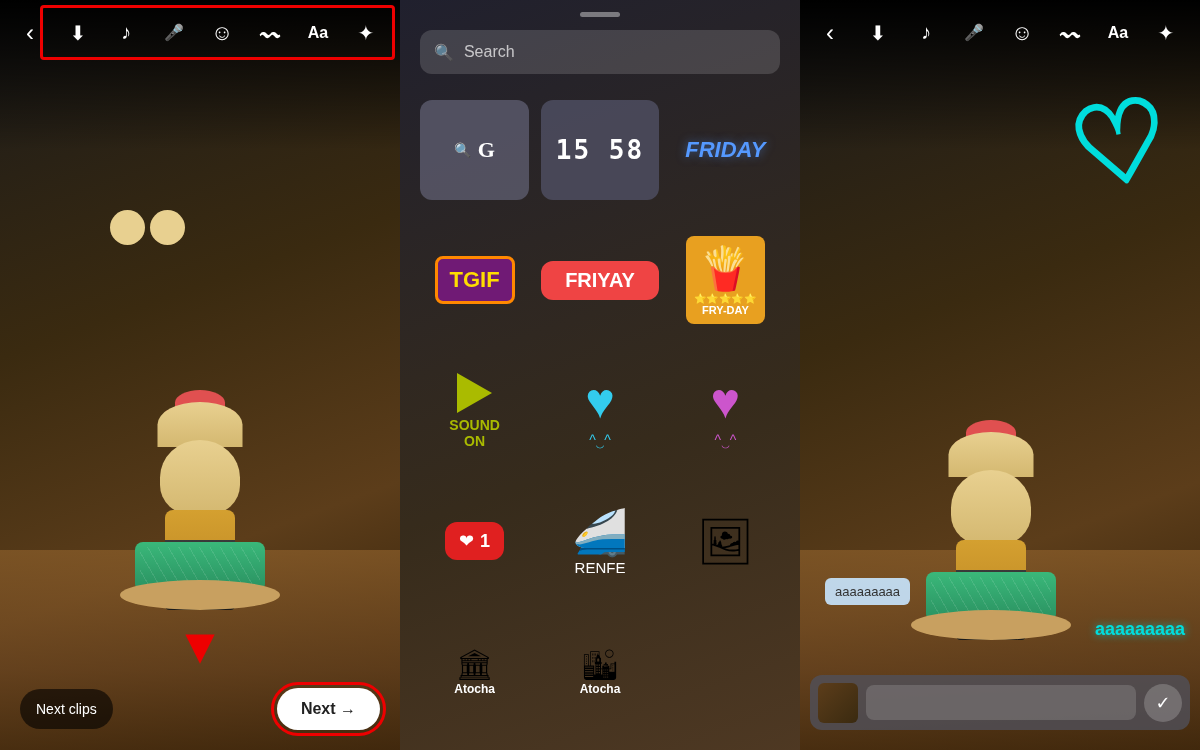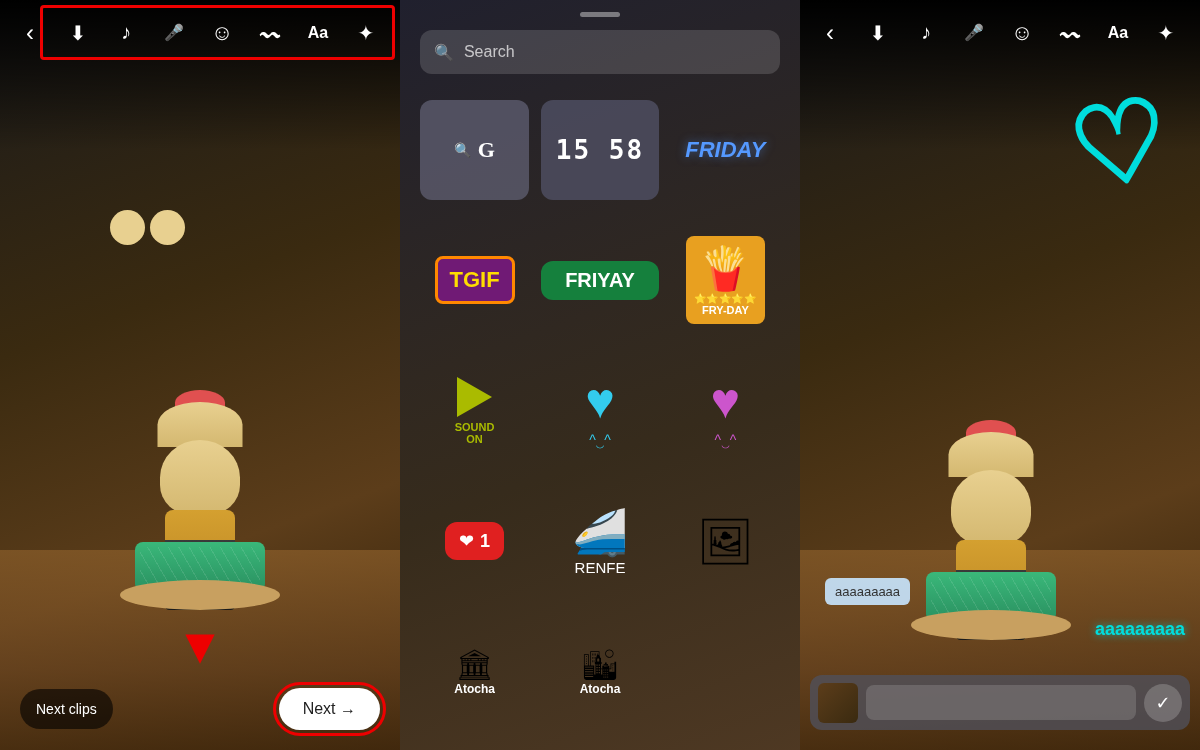--- a/index.html
+++ b/index.html
@@ -224,21 +224,21 @@
       border-radius: 30px;
       pointer-events: none;
     }
     .next-btn {
       background: white;
       color: #222;
       border: none;
       padding: 12px 24px;
       border-radius: 25px;
       font-size: 16px;
-      font-weight: 400;
+      font-weight: 700;
       cursor: pointer;
       display: flex;
       align-items: center;
       gap: 6px;
     }
     .red-arrow {
       position: absolute;
       bottom: 75px;
       left: 50%;
       transform: translateX(-50%);
@@ -361,21 +361,21 @@
     .sticker-tgif {
       background: #701a75;
       border: 3px solid #ff8800;
       border-radius: 8px;
       padding: 8px 12px;
       color: #ffdd00;
       font-size: 22px;
       font-weight: 900;
     }
     .sticker-friyay {
-      background: #15803d;
+      background: #ef4444;
       border-radius: 12px;
       padding: 8px 24px;
       color: white;
       font-size: 20px;
       font-weight: 900;
     }
     .sticker-sound {
       position: relative;
       display: flex;
       flex-direction: column;
@@ -383,21 +383,21 @@
     }
     .sound-arrow {
       width: 0;
       height: 0;
       border-top: 20px solid transparent;
       border-bottom: 20px solid transparent;
       border-left: 35px solid #aabb00;
     }
     .sound-text {
       color: #aabb00;
-      font-size: 11px;
+      font-size: 14px;
       font-weight: bold;
       margin-top: 4px;
       text-align: center;
     }
     .like-bubble {
       background: #e02020;
       border-radius: 12px;
       padding: 8px 14px;
       color: white;
       font-size: 18px;

